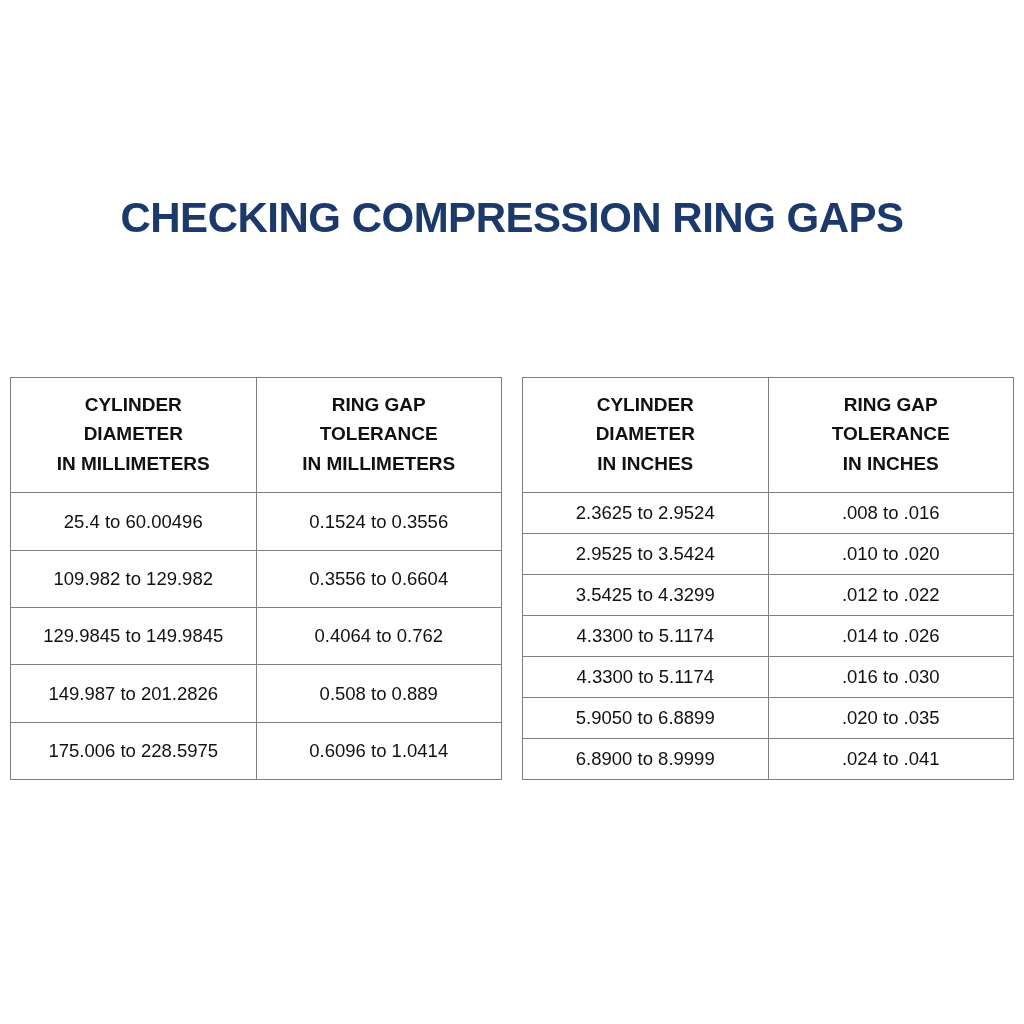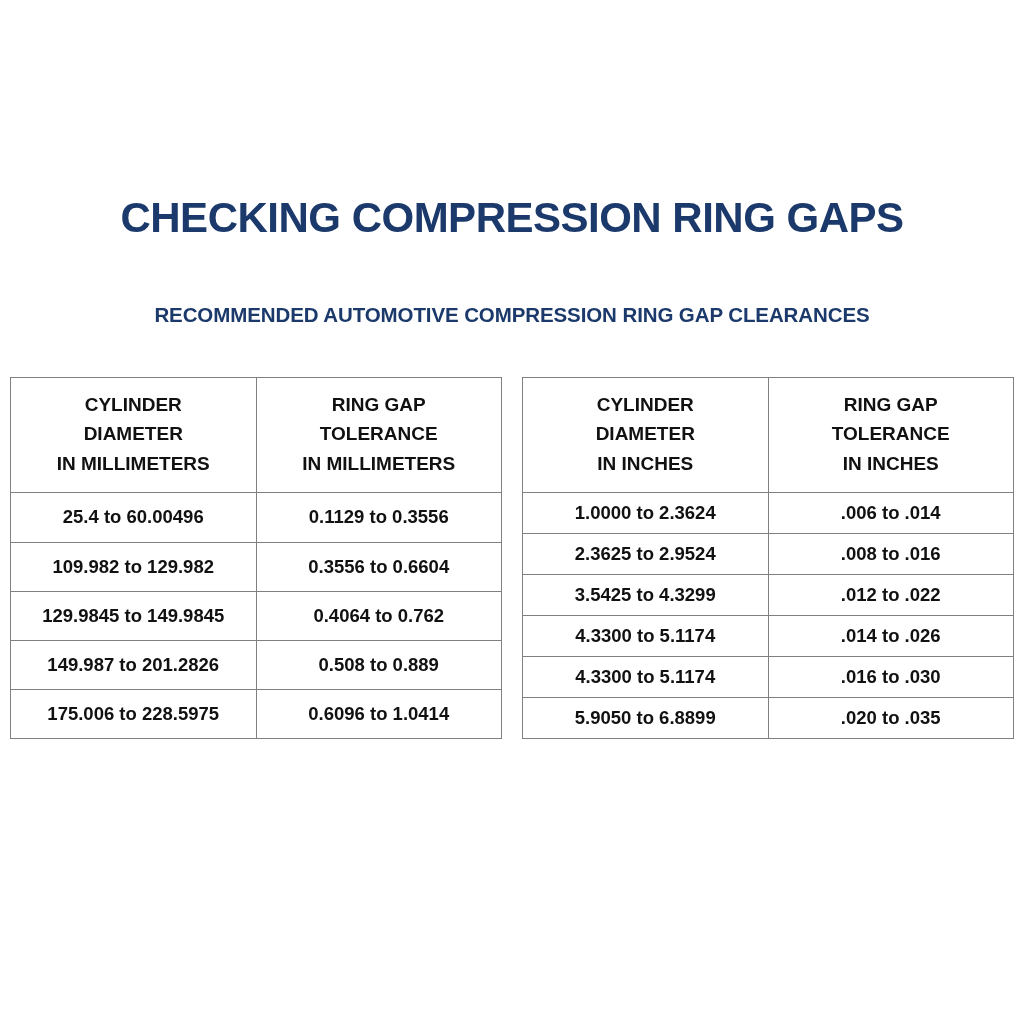--- a/index.html
+++ b/index.html
@@ -70,35 +70,34 @@
   }
   table.gap-table th {
     font-size: 19px;
     font-weight: bold;
     line-height: 1.55;
     padding: 12px 4px 14px 4px;
     color: #111111;
   }
   table.gap-table td {
     font-size: 18.5px;
-    font-weight: bold;
+    font-weight: normal;
     padding: 9px 4px;
     height: 21px;
   }
   .col-a { width: 50%; }
   .col-b { width: 50%; }
 </style>
 </head>
 <body>
 
 <div class="page">
 
   <div class="title">CHECKING COMPRESSION RING GAPS</div>
 
-  <div class="subtitle">RECOMMENDED AUTOMOTIVE COMPRESSION RING GAP CLEARANCES</div>
 
   <div class="tables">
 
     <table class="gap-table">
       <thead>
         <tr>
           <th class="col-a">
             <div>CYLINDER</div>
             <div>DIAMETER</div>
             <div>IN MILLIMETERS</div>
@@ -106,21 +105,21 @@
           <th class="col-b">
             <div>RING GAP</div>
             <div>TOLERANCE</div>
             <div>IN MILLIMETERS</div>
           </th>
         </tr>
       </thead>
       <tbody>
         <tr>
           <td>25.4 to 60.00496</td>
-          <td>0.1129 to 0.3556</td>
+          <td>0.1524 to 0.3556</td>
         </tr>
         <tr>
           <td>109.982 to 129.982</td>
           <td>0.3556 to 0.6604</td>
         </tr>
         <tr>
           <td>129.9845 to 149.9845</td>
           <td>0.4064 to 0.762</td>
         </tr>
         <tr>
@@ -144,40 +143,44 @@
           </th>
           <th class="col-b">
             <div>RING GAP</div>
             <div>TOLERANCE</div>
             <div>IN INCHES</div>
           </th>
         </tr>
       </thead>
       <tbody>
         <tr>
-          <td>1.0000 to 2.3624</td>
-          <td>.006 to .014</td>
+          <td>2.3625 to 2.9524</td>
+          <td>.008 to .016</td>
         </tr>
         <tr>
-          <td>2.3625 to 2.9524</td>
-          <td>.008 to .016</td>
+          <td>2.9525 to 3.5424</td>
+          <td>.010 to .020</td>
         </tr>
         <tr>
           <td>3.5425 to 4.3299</td>
           <td>.012 to .022</td>
         </tr>
         <tr>
           <td>4.3300 to 5.1174</td>
           <td>.014 to .026</td>
         </tr>
         <tr>
           <td>4.3300 to 5.1174</td>
           <td>.016 to .030</td>
         </tr>
         <tr>
           <td>5.9050 to 6.8899</td>
           <td>.020 to .035</td>
         </tr>
+        <tr>
+          <td>6.8900 to 8.9999</td>
+          <td>.024 to .041</td>
+        </tr>
       </tbody>
     </table>
 
   </div>
 </div>
 
 </body></html>

